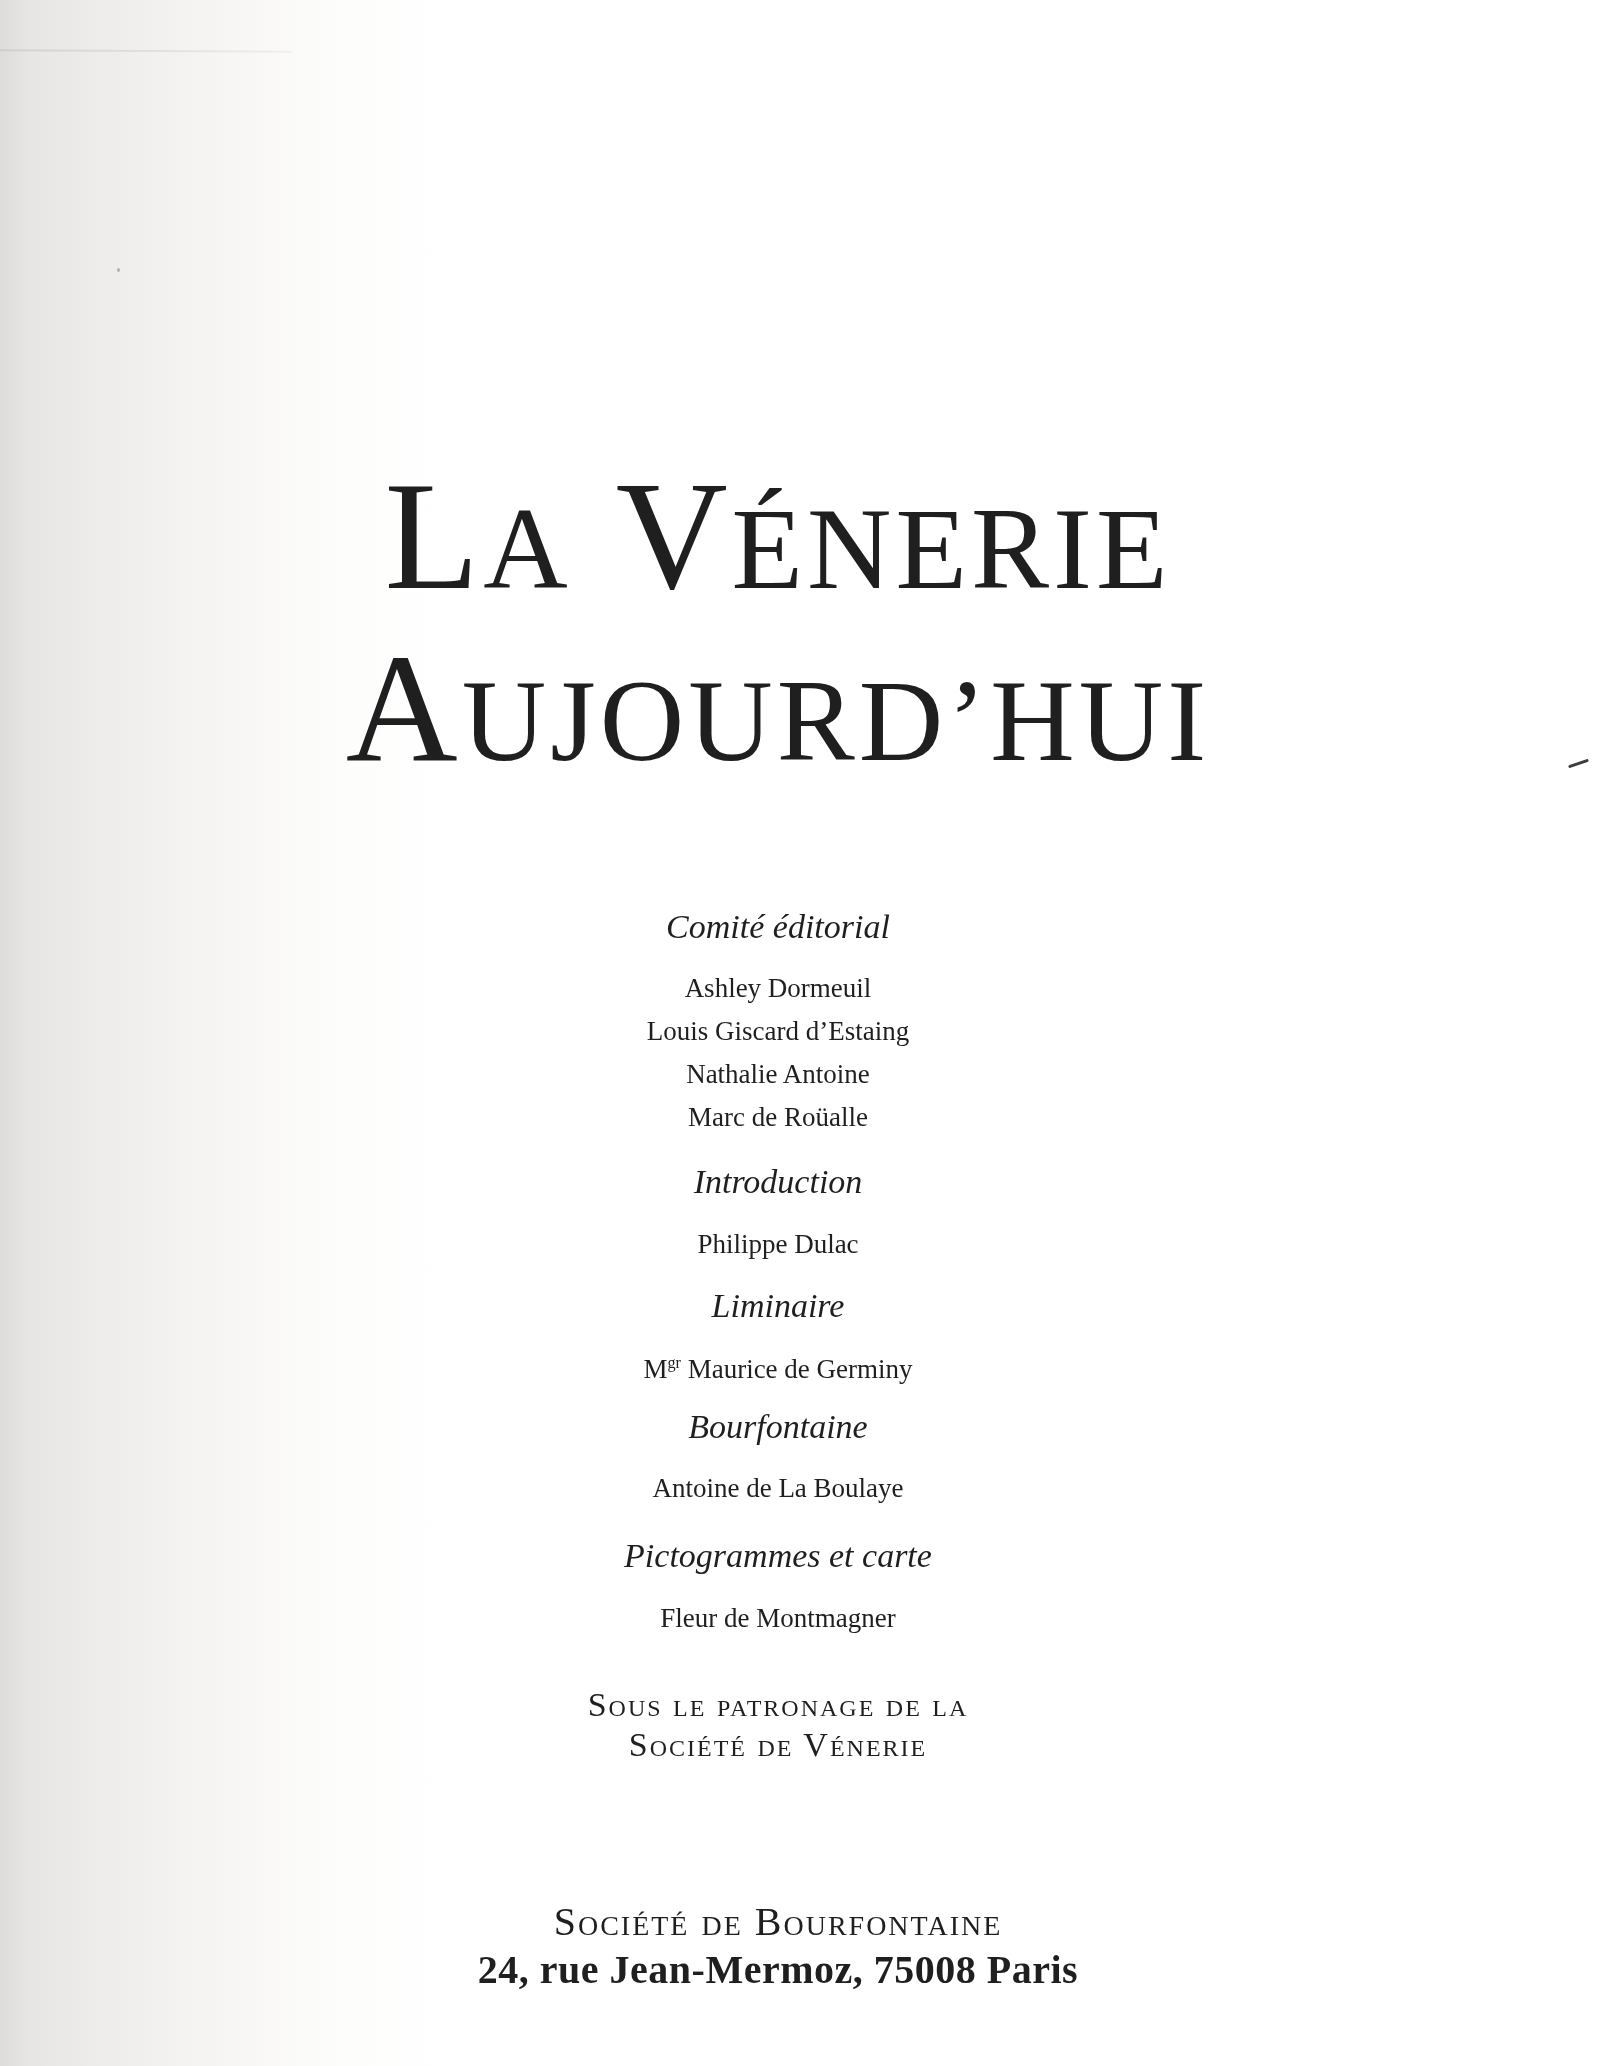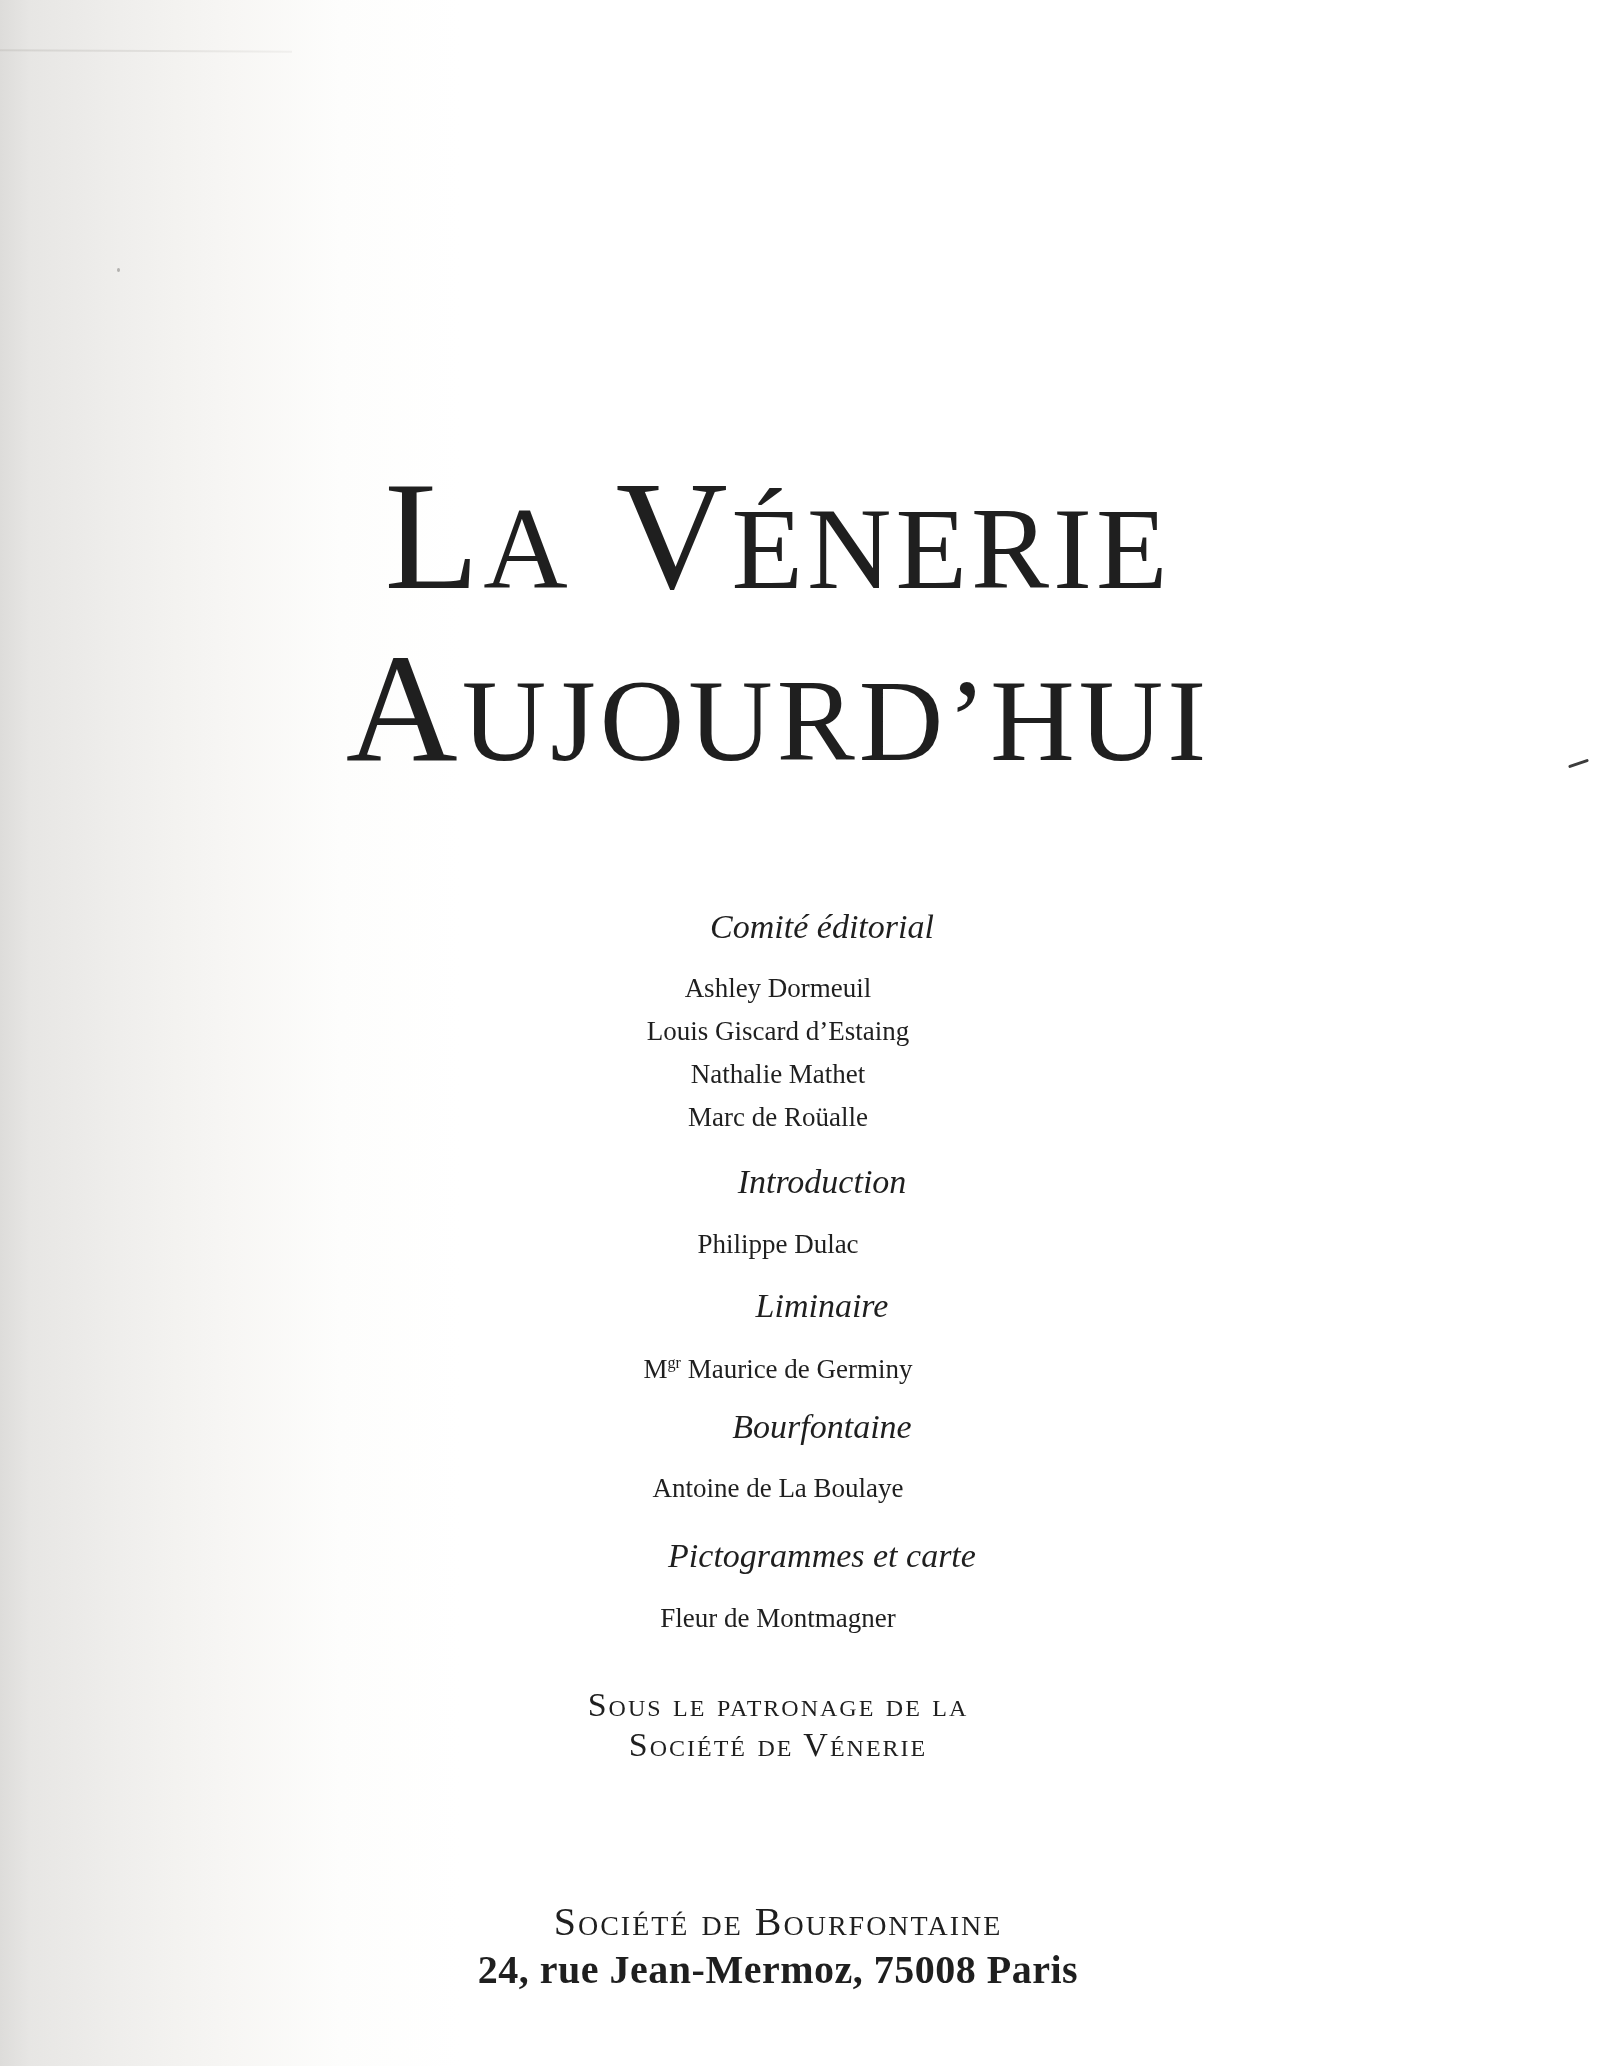--- a/index.html
+++ b/index.html
@@ -77,21 +77,20 @@
     font-size: 117px;
     letter-spacing: 4px;
     text-transform: uppercase;
   }
   
   .credit-label {
     font-style: italic;
     font-size: 34px;
     line-height: 38px;
     white-space: nowrap;
-    margin-left: 44px;
   }
   .credit-names {
     font-size: 27px;
     line-height: 43px;
     white-space: nowrap;
   }
   .credit-name { display: block; }
   sup.ord {
     font-size: 60%;
     vertical-align: super;
@@ -137,21 +136,21 @@
     </div>
     <div class="title-line">
       <span class="t-word"><span class="t-init">A</span><span class="t-rest">ujourd’hui</span></span>
     </div>
   </div>
 
   <div class="cx credit-label" style="top:908px">Comité éditorial</div>
   <div class="cx credit-names" style="top:967px">
     <span class="credit-name">Ashley Dormeuil</span>
     <span class="credit-name">Louis Giscard d’Estaing</span>
-    <span class="credit-name">Nathalie Mathet</span>
+    <span class="credit-name">Nathalie Antoine</span>
     <span class="credit-name">Marc de Roüalle</span>
   </div>
 
   <div class="cx credit-label" style="top:1163px">Introduction</div>
   <div class="cx credit-names" style="top:1223px">
     <span class="credit-name">Philippe Dulac</span>
   </div>
 
   <div class="cx credit-label" style="top:1287px">Liminaire</div>
   <div class="cx credit-names" style="top:1348px">

